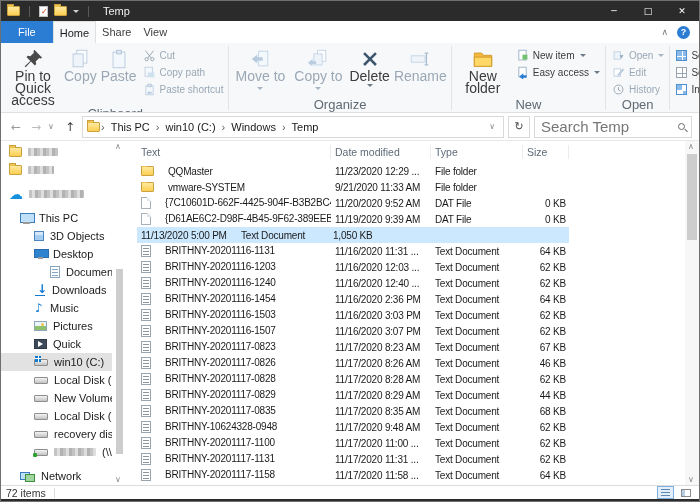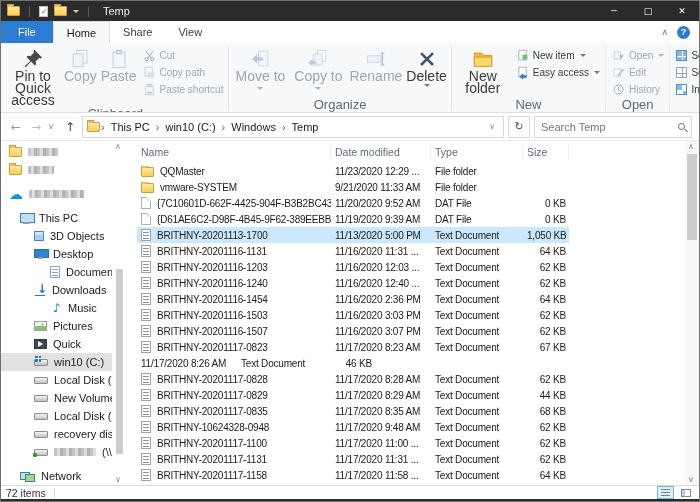--- a/index.html
+++ b/index.html
@@ -17,21 +17,21 @@
 .ddw{width:0;height:0;border:3px solid transparent;border-top-color:#cfcfcf;margin-top:3px}
 
 
 .folder-icon{width:13px;height:10px;background:linear-gradient(#ffe9a2,#fbcf4f);border:1px solid #c9a23d;border-radius:1px;position:relative;display:inline-block;flex:none}
 .folder-icon::before{content:"";position:absolute;top:-3px;left:-1px;width:5px;height:2px;background:#edc24f;border:1px solid #c9a23d;border-bottom:none}
 .prop-mini{width:9px;height:11px;background:#fff;border:1px solid #c2c2c2;position:relative;display:inline-block}
 .prop-mini::after{content:"✓";position:absolute;left:1px;top:0;color:#d83b01;font-size:8px;font-weight:bold;font-family:"DejaVu Sans",sans-serif}
 
 
 .tabs{height:22px;background:#fff;display:flex;align-items:stretch;flex:none}
-.tab{padding:0 13px;display:flex;align-items:center;color:#3c3c3c;font-size:11px}
+.tab{padding:0 6px;display:flex;align-items:center;color:#3c3c3c;font-size:11px}
 .tab-file{background:#2b7cd3;color:#fff;padding:0 17px}
 .tab-active{background:#f7f8f9;border:1px solid #e0e0e0;border-bottom:none;color:#1a1a1a}
 .tabs-right{margin-left:auto;display:flex;align-items:center;gap:9px;padding-right:9px}
 .collapse-gl{color:#7a7a7a;font-family:"DejaVu Sans",sans-serif;font-size:9px}
 .help-circle{width:13px;height:13px;border-radius:50%;background:#2b7cd3;color:#fff;font-size:9px;font-weight:bold;display:flex;align-items:center;justify-content:center}
 
 
 .ribbon{height:70px;background:#f7f8f9;border-bottom:1px solid #e0e0e0;display:flex;flex:none;padding:1px 0 0 1px;overflow:hidden}
 .group{display:flex;flex-direction:column;flex:none}
 .group-body{display:flex;align-items:flex-start;flex:1;padding:1px 2px 0 2px}
@@ -65,21 +65,21 @@
 .addr{height:28px;display:flex;align-items:center;gap:4px;padding:0 7px;background:#fff;border-bottom:1px solid #e8e8e8;flex:none}
 .nav-gl{font-family:"DejaVu Sans",sans-serif;font-size:12px;width:16px;text-align:center}
 .gl-back{color:#9a9a9a}.gl-fwd{color:#bdbdbd}.gl-up{color:#3b3b3b}
 .gl-chev{color:#8a8a8a;font-size:8px;width:10px}
 .addr-box{flex:1;height:22px;border:1px solid #d9d9d9;display:flex;align-items:center;padding:0 4px;background:#fff}
 .crumb{padding:0 5px;white-space:nowrap}
 .crumb-sep{color:#5f5f5f;font-size:11px;padding:0 1px}
 .addr-chev{margin-left:auto;color:#8a8a8a;font-family:"DejaVu Sans",sans-serif;font-size:8px;padding:0 4px}
 .refresh-box{width:22px;height:22px;border:1px solid #d9d9d9;display:flex;align-items:center;justify-content:center;color:#4a4a4a;font-family:"DejaVu Sans",sans-serif;font-size:11px;flex:none}
 .search-box{width:158px;height:22px;border:1px solid #d9d9d9;display:flex;align-items:center;padding:0 6px;flex:none;gap:4px}
-.search-box input{border:none;outline:none;flex:1;min-width:0;font-family:"Liberation Sans",sans-serif;font-size:11px;color:#1a1a1a;background:transparent}
+.search-box input{border:none;outline:none;flex:1;min-width:0;font-family:"Liberation Sans",sans-serif;font-size:15px;color:#1a1a1a;background:transparent}
 .search-box input::placeholder{color:#767676}
 .search-glass{width:7px;height:7px;border:1.4px solid #6a6a6a;border-radius:50%;position:relative;flex:none}
 .search-glass::after{content:"";position:absolute;width:4px;height:1.4px;background:#6a6a6a;transform:rotate(45deg);left:5px;top:6px}
 
 
 .main{flex:1;display:flex;overflow:hidden;background:#fff}
 .sidebar{width:126px;flex:none;position:relative;padding-top:2px;overflow:hidden}
 .sb-item{height:18px;display:flex;align-items:center;gap:6px;margin-right:15px;white-space:nowrap;overflow:hidden}
 .sb-item.selected{background:#e2e2e2}
 .sb-gap{height:6px}
@@ -122,21 +122,21 @@
 
 
 .filelist{flex:1;position:relative;padding-left:10px;overflow:hidden}
 .fl-header{height:18px;display:flex;align-items:center;color:#5d6b79;margin-top:2px}
 .hcell{padding:0 4px;border-right:1px solid #ececec;height:14px;line-height:14px;font-size:10.5px}
 .c0{width:194px}.c1{width:100px}.c2{width:92px}.c3{width:46px}
 .fl-rows{margin-top:2px}
 .fl-row{height:16px;display:flex;align-items:center;font-size:10px;letter-spacing:-0.2px;width:432px}
 .fl-row.selected{background:#cce8ff}
 .cell{padding:0 4px;white-space:nowrap;overflow:hidden}
-.cn{width:194px;display:flex;align-items:flex-end;gap:6px}
+.cn{width:194px;display:flex;align-items:flex-start;gap:14px}
 .cd{width:100px}.ct{width:92px}
 .cs{width:46px;text-align:right;padding-right:3px}
 .fic{flex:none;position:relative;display:inline-block}
 .text-file-icon{width:10px;height:12px;background:#fff;border:1px solid #9aa4ad}
 .text-file-icon::before{content:"";position:absolute;left:1px;right:1px;top:2px;height:8px;background:repeating-linear-gradient(to bottom,#8a959e 0 1px,transparent 1px 3px)}
 .dat-file-icon{width:10px;height:12px;background:#fff;border:1px solid #a8b0b8}
 .dat-file-icon::before{content:"";position:absolute;top:-1px;right:-1px;width:4px;height:4px;background:linear-gradient(225deg,#f7f8f9 50%,#dde3e8 50%)}
 .fl-scroll{position:absolute;right:0;top:0;width:14px;height:100%;background:#f7f7f7}
 .fl-scroll .thumb{position:absolute;left:2px;top:13px;width:10px;height:86px;background:#cdcdcd}
 
@@ -264,37 +264,37 @@
         <div class="bigbtn disabled">
           <span class="bicon">
               <svg width="22" height="22" viewBox="0 0 24 24">
                 <rect x="11.5" y="2.5" width="9" height="12" fill="#fbfcfd" stroke="#c3d4e6"></rect>
                 <rect x="7.5" y="6.5" width="9" height="12" fill="#eef4fa" stroke="#c3d4e6"></rect>
                 <path d="M1 16l5-4v2.5h4v3H6V20z" fill="#b9cbdf"></path>
               </svg>
             </span>
           <span class="lbl"><span>Copy to</span><span class="dd"></span></span>
         </div>
+        <div class="bigbtn">
+          <span class="bicon">
+              <svg width="22" height="22" viewBox="0 0 24 24">
+                <path d="M4.5 6.5l2-2 5.5 5.5 5.5-5.5 2 2L14 12l5.5 5.5-2 2L12 14l-5.5 5.5-2-2L10 12z" fill="#3d566e"></path>
+              </svg>
+            </span>
+          <span class="lbl"><span>Delete</span></span>
+          <span class="dd"></span>
+        </div>
         <div class="bigbtn disabled">
           <span class="bicon">
               <svg width="22" height="22" viewBox="0 0 24 24">
                 <rect x="2.5" y="8.5" width="15" height="7" fill="#eef4fa" stroke="#c3d4e6"></rect>
                 <path d="M17 5.5h4M19 5.5v13M17 18.5h4" stroke="#a9bed2" stroke-width="1.4" fill="none"></path>
               </svg>
             </span>
           <span class="lbl">Rename</span>
-        </div>
-        <div class="bigbtn">
-          <span class="bicon">
-              <svg width="22" height="22" viewBox="0 0 24 24">
-                <path d="M4.5 6.5l2-2 5.5 5.5 5.5-5.5 2 2L14 12l5.5 5.5-2 2L12 14l-5.5 5.5-2-2L10 12z" fill="#3d566e"></path>
-              </svg>
-            </span>
-          <span class="lbl"><span>Delete</span></span>
-          <span class="dd"></span>
         </div>
       </div>
       <div class="group-label">Organize</div>
     </div>
     <div class="group-sep"></div>
 
     <div class="group">
       <div class="group-body">
         <div class="bigbtn">
           <span class="bicon">
@@ -447,21 +447,21 @@
             <span class="sb-label">Desktop</span>
           </div>
           <div class="sb-item" style="padding-left: 49px;">
             <span class="sic document-icon"></span>
             <span class="sb-label">Documents</span>
           </div>
           <div class="sb-item" style="padding-left: 33px;">
             <span class="sic download-icon"></span>
             <span class="sb-label">Downloads</span>
           </div>
-          <div class="sb-item" style="padding-left: 51px;">
+          <div class="sb-item" style="padding-left: 33px;">
             <span class="sic music-icon"></span>
             <span class="sb-label">Music</span>
           </div>
           <div class="sb-item" style="padding-left: 33px;">
             <span class="sic pictures-icon"></span>
             <span class="sb-label">Pictures</span>
           </div>
           <div class="sb-item" style="padding-left: 33px;">
             <span class="sic videos-icon"></span>
             <span class="sb-label">Quick</span>
@@ -498,21 +498,21 @@
           </div>
         </div>
       <div class="sb-scroll">
         <span class="scroll-gl" style="top:1px">∧</span>
         <div class="thumb"></div>
         <span class="scroll-gl" style="bottom:1px">∨</span>
       </div>
     </div>
     <div class="filelist">
       <div class="fl-header">
-          <span class="hcell c0">Name</span>
+          <span class="hcell c0">Text</span>
           <span class="hcell c1">Date modified</span>
           <span class="hcell c2">Type</span>
           <span class="hcell c3">Size</span>
         </div>
       <div class="fl-rows">
           <div class="fl-row">
             <span class="cell cn">
               <span class="fic folder-icon"></span>
               <span>QQMaster</span>
             </span>
@@ -541,24 +541,20 @@
           <div class="fl-row">
             <span class="cell cn">
               <span class="fic dat-file-icon"></span>
               <span>{D61AE6C2-D98F-4B45-9F62-389EEBB27A...</span>
             </span>
             <span class="cell cd">11/19/2020 9:39 AM</span>
             <span class="cell ct">DAT File</span>
             <span class="cell cs">0 KB</span>
           </div>
           <div class="fl-row selected">
-            <span class="cell cn">
-              <span class="fic text-file-icon"></span>
-              <span>BRITHNY-20201113-1700</span>
-            </span>
             <span class="cell cd">11/13/2020 5:00 PM</span>
             <span class="cell ct">Text Document</span>
             <span class="cell cs">1,050 KB</span>
           </div>
           <div class="fl-row">
             <span class="cell cn">
               <span class="fic text-file-icon"></span>
               <span>BRITHNY-20201116-1131</span>
             </span>
             <span class="cell cd">11/16/2020 11:31 ...</span>
@@ -613,20 +609,24 @@
           <div class="fl-row">
             <span class="cell cn">
               <span class="fic text-file-icon"></span>
               <span>BRITHNY-20201117-0823</span>
             </span>
             <span class="cell cd">11/17/2020 8:23 AM</span>
             <span class="cell ct">Text Document</span>
             <span class="cell cs">67 KB</span>
           </div>
           <div class="fl-row">
+            <span class="cell cn">
+              <span class="fic text-file-icon"></span>
+              <span>BRITHNY-20201117-0826</span>
+            </span>
             <span class="cell cd">11/17/2020 8:26 AM</span>
             <span class="cell ct">Text Document</span>
             <span class="cell cs">46 KB</span>
           </div>
           <div class="fl-row">
             <span class="cell cn">
               <span class="fic text-file-icon"></span>
               <span>BRITHNY-20201117-0828</span>
             </span>
             <span class="cell cd">11/17/2020 8:28 AM</span>

